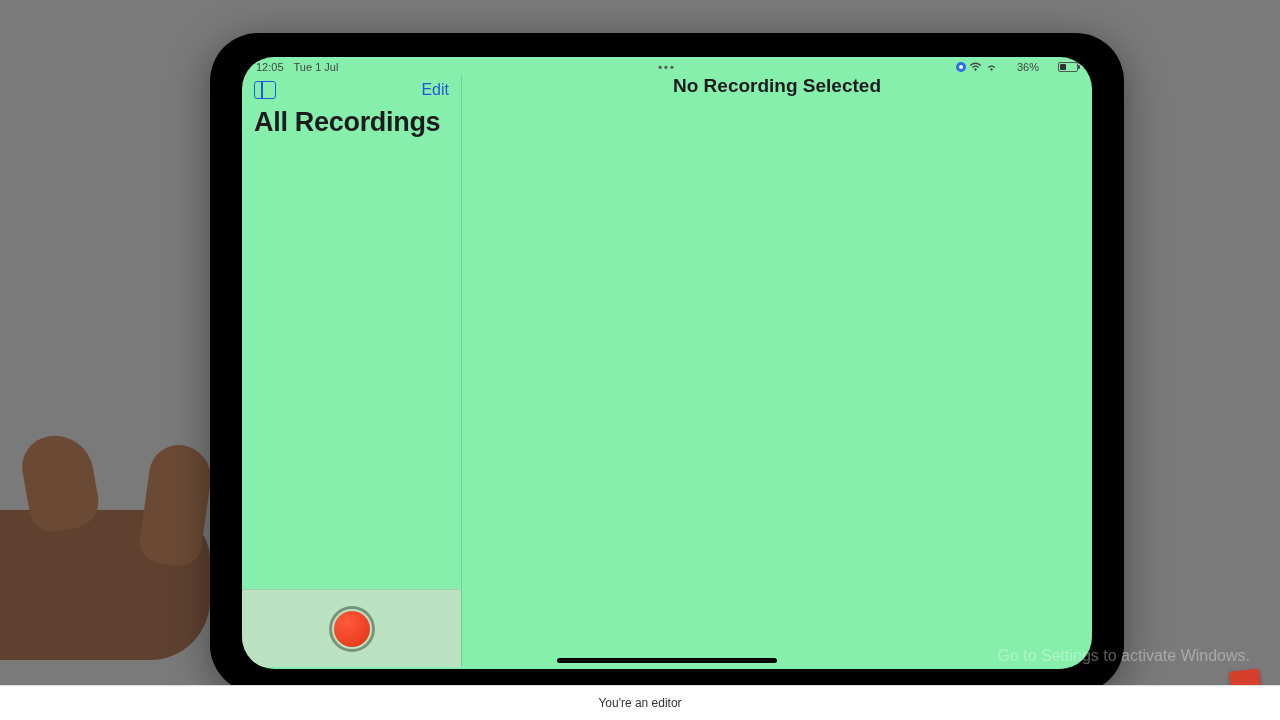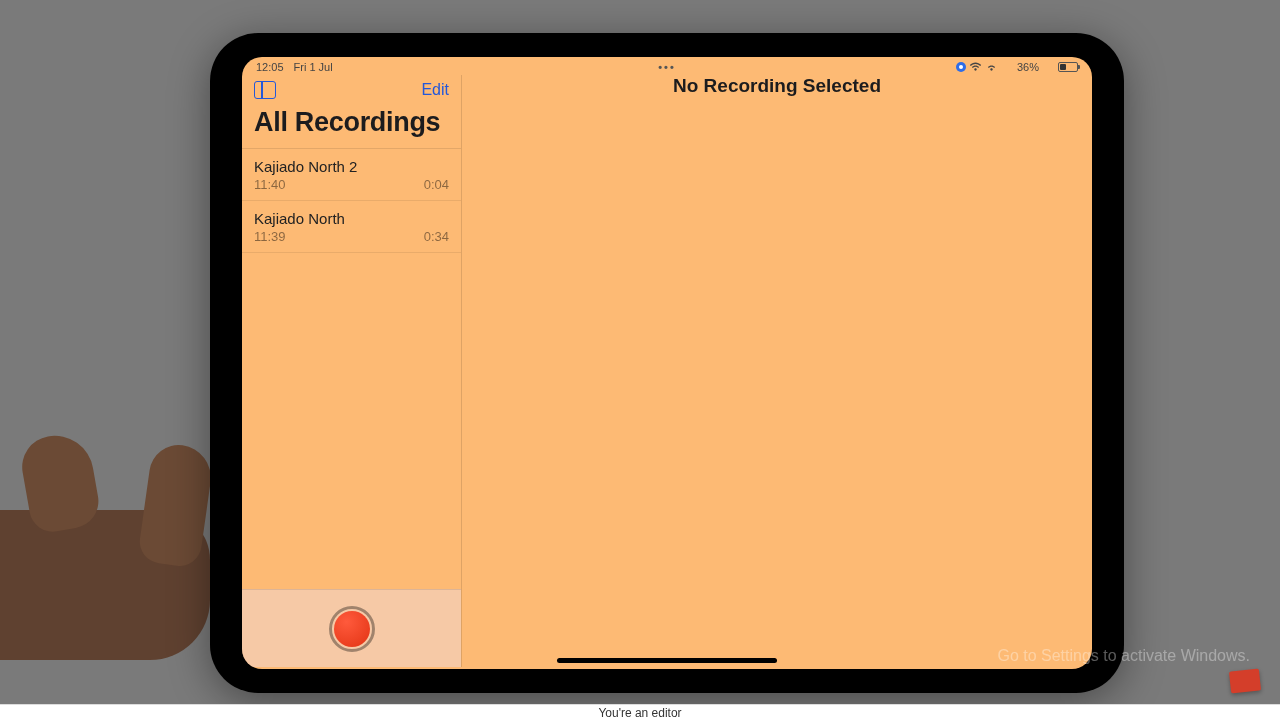--- a/index.html
+++ b/index.html
@@ -24,22 +24,22 @@
       background: #000;
       border-radius: 48px;
       box-shadow: 0 8px 40px rgba(0,0,0,0.4);
     }
     .screen {
       position: absolute;
       left: 32px;
       top: 24px;
       right: 32px;
       bottom: 24px;
-      background: #fdba74;
-      border-radius: 20px;
+      background: #86efac;
+      border-radius: 32px;
       overflow: hidden;
     }
     .status-bar {
       display: flex;
       justify-content: space-between;
       align-items: center;
       padding: 4px 14px 2px 14px;
       font-size: 11px;
       color: #444;
     }
@@ -224,21 +224,21 @@
       font-weight: 400;
     }
     .watermark .line2 {
       font-size: 16px;
     }
     .bottom-bar {
       position: absolute;
       bottom: 0;
       left: 0;
       right: 0;
-      height: 16px;
+      height: 35px;
       background: #fff;
       display: flex;
       align-items: center;
       justify-content: center;
       font-size: 12px;
       color: #333;
       border-top: 1px solid #ddd;
     }
     .corner-badge {
       position: absolute;
@@ -317,21 +317,21 @@
   <div class="thumb1"></div>
   <div class="thumb2"></div>
 </div>
 
 <div class="tablet-frame">
   <div class="screen">
 
     <div class="status-bar">
       <div class="status-left">
         <span>12:05</span>
-        <span>Fri 1 Jul</span>
+        <span>Tue 1 Jul</span>
       </div>
       <div class="status-center">•••</div>
       <div class="status-right">
         <span class="status-icons">
           <span class="blue-dot"></span>
           <svg class="wifi" viewBox="0 0 16 12">
             <path d="M8 10.5c.8 0 1.5-.7 1.5-1.5S8.8 7.5 8 7.5 6.5 8.2 6.5 9s.7 1.5 1.5 1.5zM3.5 6C4.7 4.8 6.3 4 8 4s3.3.8 4.5 2l-1.2 1.2C10.4 6.4 9.2 5.8 8 5.8s-2.4.6-3.3 1.4L3.5 6zM1 3.5C2.9 1.6 5.4.5 8 .5s5.1 1.1 7 3l-1.2 1.2C12.2 3.1 10.2 2.2 8 2.2S3.8 3.1 2.2 4.7L1 3.5z" fill="#444"></path>
           </svg>
           <svg class="wifi" viewBox="0 0 16 12">
             <path d="M8 10.5c.8 0 1.5-.7 1.5-1.5S8.8 7.5 8 7.5 6.5 8.2 6.5 9s.7 1.5 1.5 1.5zM3.5 6C4.7 4.8 6.3 4 8 4s3.3.8 4.5 2l-1.2 1.2C10.4 6.4 9.2 5.8 8 5.8s-2.4.6-3.3 1.4L3.5 6z" fill="#444"></path>
@@ -344,36 +344,20 @@
       </div>
     </div>
 
     <div class="app-body">
       <div class="sidebar">
         <div class="sidebar-header">
           <span class="toggle-icon"></span>
           <button class="edit-btn">Edit</button>
         </div>
         <div class="page-title">All Recordings</div>
-        <div class="recordings-list">
-          <div class="recording-item">
-            <div class="recording-name">Kajiado North 2</div>
-            <div class="recording-meta">
-              <span>11:40</span>
-              <span>0:04</span>
-            </div>
-          </div>
-          <div class="recording-item">
-            <div class="recording-name">Kajiado North</div>
-            <div class="recording-meta">
-              <span>11:39</span>
-              <span>0:34</span>
-            </div>
-          </div>
-        </div>
         <div class="record-area">
           <button class="record-button">
             <span class="record-inner"></span>
           </button>
         </div>
       </div>
 
       <div class="main-panel">
         <div class="empty-text">No Recording Selected</div>
       </div>

